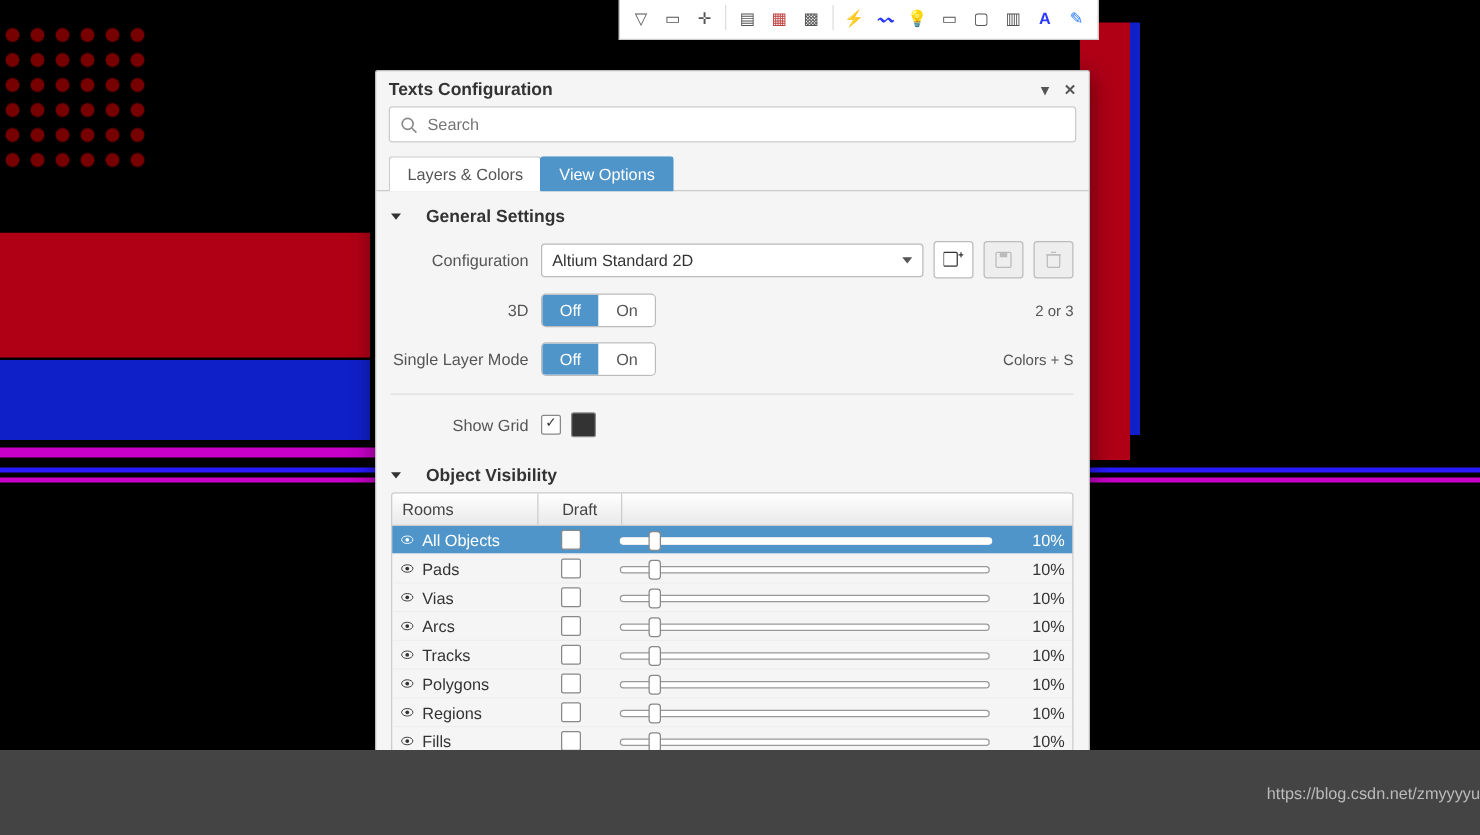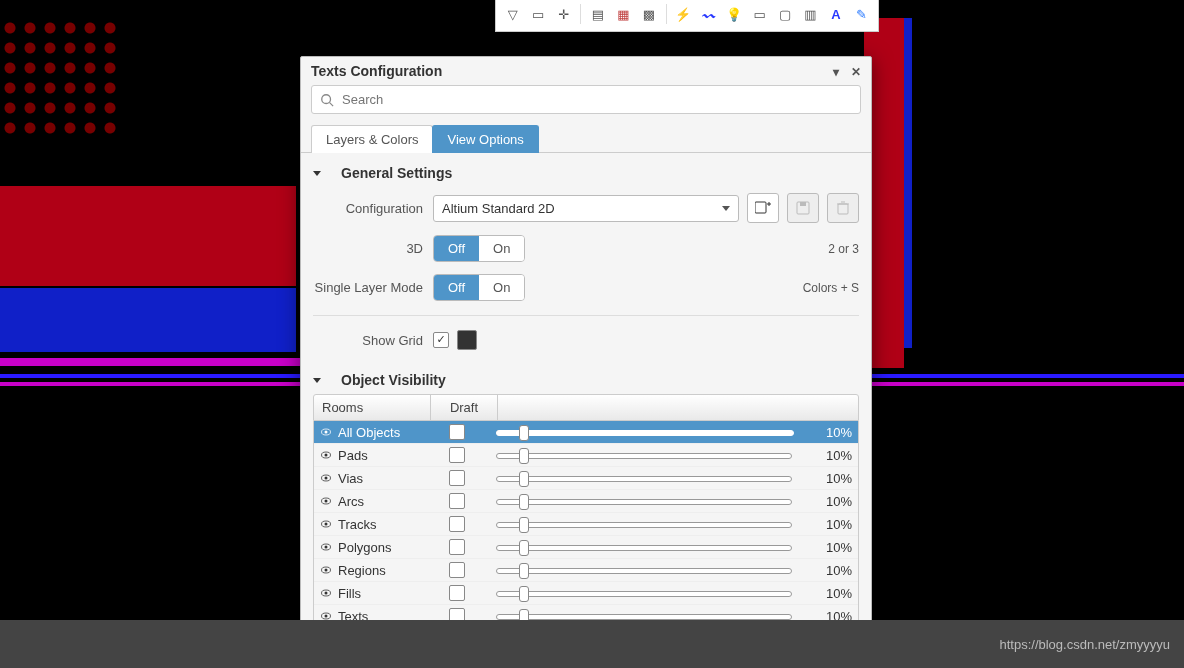--- a/index.html
+++ b/index.html
@@ -82,22 +82,22 @@
     position:absolute;top:-1px;width:8px;height:14px;background:#fff;border:1px solid #888;border-radius:3px;
     transform:translateX(-50%);
   }
   .toolbar-top{
     position:absolute;left:495px;top:-4px;width:370px;height:34px;background:#fff;
     border:1px solid #ccc;display:flex;align-items:center;gap:4px;padding:0 6px;
   }
   .tbbtn{width:22px;height:22px;display:flex;align-items:center;justify-content:center;color:#555;}
   .tb-sep{width:1px;height:20px;background:#ddd;margin:0 2px;}
   .footer-bar{
-    position:absolute;left:0;right:0;bottom:0;height:48px;background:#444;
-    display:flex;align-items:center;justify-content:flex-end;padding-right:14px;
+    position:absolute;left:0;right:0;bottom:0;height:68px;background:#444;
+    display:flex;align-items:center;justify-content:flex-end;
     color:#bbb;font-size:13px;
   }
   .tri-down{width:0;height:0;border-top:5px solid #555;border-left:4px solid transparent;border-right:4px solid transparent;}
 </style>
 </head>
 <body>
 
 <div class="pcb-bg">
   <div class="bar" style="left:0;top:186px;width:296px;height:100px;background:#b00016;"></div>
   <div class="bar" style="left:0;top:18px;width:300px;height:168px;background:#000;"></div>

